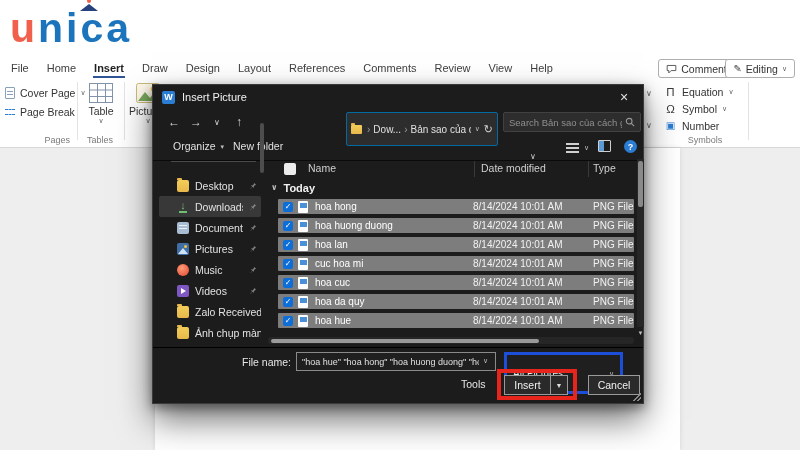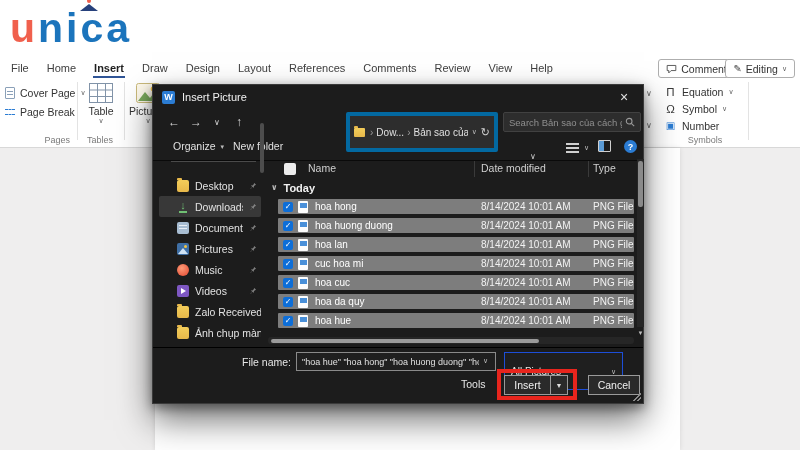--- a/index.html
+++ b/index.html
@@ -61,21 +61,21 @@
     box-shadow:0 16px 32px rgba(0,0,0,.55),0 4px 10px rgba(0,0,0,.4)}
   .dlg-title{position:absolute;left:0;top:0;right:0;height:24px;display:flex;align-items:center;gap:7px;padding-left:9px}
   .word-ic{width:13px;height:13px;background:#2b7cd3;border-radius:2px;color:#fff;font-size:9px;font-weight:bold;
     display:flex;align-items:center;justify-content:center;flex:none}
   .dlg-title-text{font-size:11px;color:#f2f2f2}
   .dlg-close{position:absolute;right:0;top:0;width:38px;height:24px;display:flex;align-items:center;justify-content:center;
     color:#e0e0e0;font-size:14px}
 
   .dlg-nav{position:absolute;left:0;top:24px;right:0;height:26px}
   .nav-arr{position:absolute;top:0;height:26px;width:18px;display:flex;align-items:center;justify-content:center;color:#d8d8d8;font-size:12px}
-  .addr{position:absolute;left:193px;top:3px;width:152px;height:16px;background:#2d2d2d;border:4px solid #0369a1;border-radius:2px;
+  .addr{position:absolute;left:193px;top:3px;width:152px;height:16px;background:#2d2d2d;border:1px solid #0369a1;border-radius:2px;
     display:flex;align-items:center;gap:2px;padding:16px 4px;box-sizing:border-box;font-size:10px;color:#e0e0e0;overflow:hidden}
   .crumb-folder{width:11px;height:9px;background:linear-gradient(180deg,#f3cd5a,#e7b84a);border-radius:1px;position:relative;flex:none}
   .crumb-folder::before{content:"";position:absolute;top:-2px;left:0;width:4px;height:2px;background:#e7b84a;border-radius:1px 1px 0 0}
   .crumbs{display:flex;align-items:center;white-space:nowrap;overflow:hidden;flex:1}
   .crumb{display:flex;align-items:center}
   .crumb::before{content:"\203A";color:#9a9a9a;font-size:10px;padding:0 3px}
   .crumb span{overflow:hidden;text-overflow:ellipsis;white-space:nowrap;max-width:104px}
   .addr-caret{flex:none;font-size:7px;color:#bbb;padding:0 2px}
   .addr-refresh{flex:none;font-size:11px;color:#cfcfcf}
   .searchbox{position:absolute;left:350px;top:3px;width:138px;height:20px;background:#2d2d2d;border:1px solid #414141;border-radius:2px;
@@ -126,35 +126,35 @@
   .group-row .mini-caret{color:#bbb;font-size:8px}
 
   .rows{position:absolute;left:125px;top:114px;width:356px}
   .file-row{position:relative;height:15px;margin-bottom:4px;background:#7d7d7d;border-radius:1px;
     display:flex;align-items:center;padding-left:5px;box-sizing:border-box}
   .row-check{width:10px;height:10px;background:#0d6ed8;border-radius:2px;flex:none;color:#fff;font-size:8px;line-height:10px;text-align:center}
   .row-check::before{content:"\2713"}
   .file-ic{width:10px;height:12px;background:#fdfdfd;border-radius:1px;margin-left:5px;flex:none;position:relative}
   .file-ic::before{content:"";position:absolute;left:1.5px;top:2.5px;width:7px;height:5px;background:#4a90d9}
   .f-name{margin-left:7px;font-size:10px;color:#fff;white-space:nowrap}
-  .f-date{position:absolute;left:203px;font-size:10px;color:#f2f2f2}
+  .f-date{position:absolute;left:195px;font-size:10px;color:#f2f2f2}
   .f-type{position:absolute;left:315px;font-size:10px;color:#f2f2f2}
 
   .hscroll{position:absolute;left:115px;top:252px;width:366px;height:7px;background:#262626;border-radius:3px}
   .hthumb{position:absolute;left:3px;top:1.5px;width:268px;height:4px;background:#9a9a9a;border-radius:2px}
   .vscroll{position:absolute;left:484px;top:74px;width:7px;height:168px;background:#262626}
   .vthumb{position:absolute;left:1px;top:2px;width:5px;height:46px;background:#8a8a8a;border-radius:2px}
   .vdown{position:absolute;left:483px;top:243px;width:9px;height:10px;color:#bfbfbf;font-size:6px;text-align:center;line-height:10px}
 
   .foot-sep{position:absolute;left:0;top:262px;right:0;height:1px;background:#000}
   .fname-label{position:absolute;left:60px;top:271px;width:78px;text-align:right;font-size:10.5px;color:#e6e6e6}
   .fname-input{position:absolute;left:143px;top:267px;width:200px;height:19px;background:#1f1f1f;border:1px solid #8a8a8a;
     color:#e0e0e0;font-size:9px;padding:0 16px 0 5px;box-sizing:border-box;font-family:inherit;outline:none}
   .fname-caret{position:absolute;left:330px;top:272px;font-size:7px;color:#bbb}
-  .filter-select{position:absolute;left:351px;top:267px;width:119px;height:19px;background:#1f1f1f;border:1px solid #1d4ed8;
+  .filter-select{position:absolute;left:351px;top:267px;width:119px;height:19px;background:#1f1f1f;border:3px solid #1d4ed8;
     display:flex;align-items:center;justify-content:space-between;padding:18px 6px;box-sizing:border-box;font-size:10px;color:#e6e6e6}
   .tools{position:absolute;left:308px;top:293px;display:flex;align-items:center;gap:12px;font-size:10.5px;color:#e6e6e6}
   .tools .drop{font-size:7px;color:#ddd}
   .btn-insert{position:absolute;left:351px;top:290px;width:64px;height:20px;background:#2a2a2a;border:1px solid #9a9a9a;
     display:flex;box-sizing:border-box}
   .insert-main{flex:1;display:flex;align-items:center;justify-content:center;font-size:10.5px;color:#f0f0f0}
   .insert-drop{width:16px;border-left:1px solid #9a9a9a;display:flex;align-items:center;justify-content:center;color:#ddd;font-size:7px}
   .btn-cancel{position:absolute;left:435px;top:290px;width:52px;height:20px;background:#2a2a2a;border:1px solid #9a9a9a;
     display:flex;align-items:center;justify-content:center;font-size:10.5px;color:#f0f0f0;box-sizing:border-box}
   .annotation{position:absolute;left:344px;top:284px;width:80px;height:31px;border:4px solid #e8251d;box-sizing:border-box;

